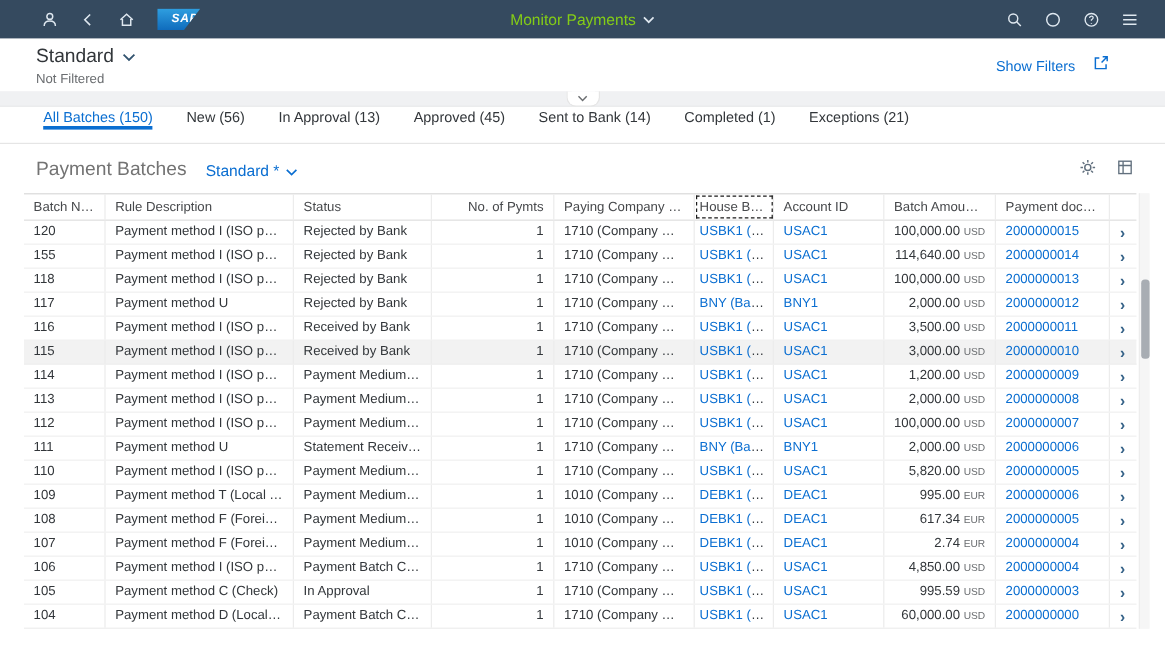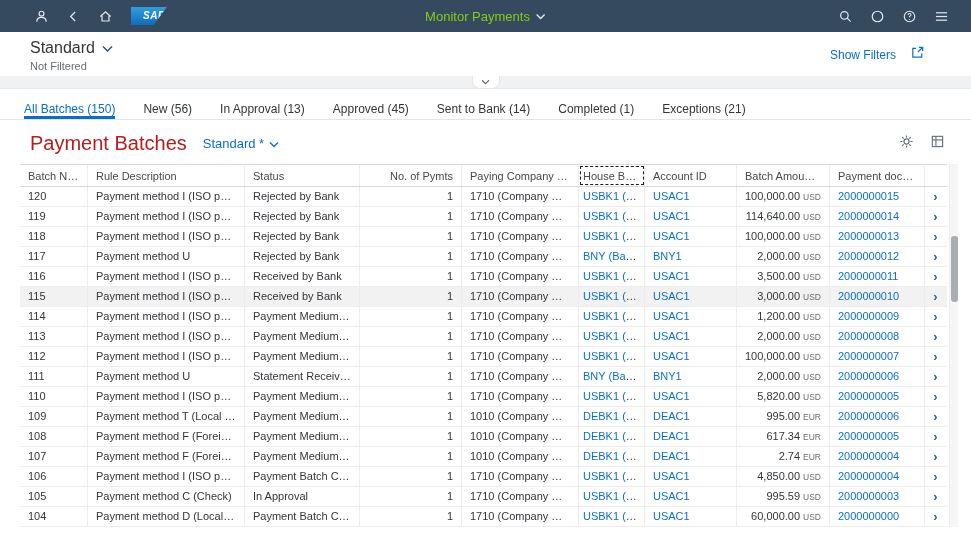--- a/index.html
+++ b/index.html
@@ -25,29 +25,29 @@
   .sub { font-size:11px; color:#6a6d70; margin-top:3px; }
   .ph-right { margin-left:auto; display:flex; align-items:center; gap:14px; padding-top:6px; }
   .link { color:#0a6ed1; font-size:12px; text-decoration:none; cursor:pointer; }
 
   .collapse-strip { height:13px; background:#f0f1f3; position:relative; border-bottom:1px solid #e9eaec; }
   .collapse-btn { position:absolute; left:50%; transform:translateX(-50%); top:0;
     width:28px; height:13px; background:#fff; border:1px solid #e5e5e5; border-top:none;
     border-radius:0 0 8px 8px; display:flex; align-items:center; justify-content:center; cursor:pointer; }
 
   
-  .tabs { display:flex; gap:28px; padding:0 24px; height:31px; align-items:flex-end;
+  .tabs { display:flex; gap:28px; padding:0 36px; height:31px; align-items:flex-start;
     border-bottom:1px solid #e5e5e5; background:#fff; }
   .tab { font-size:12px; color:#32363a; display:flex; align-items:center; cursor:pointer;
     border-bottom:3px solid transparent; padding-top:2px; }
   .tab.selected { color:#0a6ed1; border-bottom-color:#0a6ed1; }
 
   
   .table-bar { display:flex; align-items:center; padding:12px 26px 9px 30px; }
-  .table-title { font-size:20px; color:#b91c1c; }
+  .table-title { font-size:16px; color:#737373; }
   .variant-sm { display:flex; align-items:center; gap:5px; margin-left:16px; color:#0a6ed1; font-size:13px; cursor:pointer; }
   .tb-right { margin-left:auto; display:flex; align-items:center; gap:16px; }
 
   
   .table-wrap { margin:0 24px 0 20px; position:relative; }
   .thead { display:flex; height:23px; align-items:center;
     border-top:1px solid #d9d9d9; border-bottom:1px solid #d9d9d9; background:#fff; }
   .th { font-size:11px; color:#46484b; padding:0 8px; white-space:nowrap; overflow:hidden;
     text-overflow:ellipsis; border-right:1px solid #ececec; height:100%; line-height:22px; }
   .th.focused { outline:1px dashed #1a1a1a; outline-offset:-2px; }
@@ -229,21 +229,21 @@
     <div class="td c-bank"><a>USBK1 (Ba...</a></div>
     <div class="td c-account"><a>USAC1</a></div>
     <div class="td c-amount">
       <span>100,000.00</span>
       <span class="cur">USD</span>
     </div>
     <div class="td c-doc"><a>2000000015</a></div>
     <div class="td c-nav"><span class="nav-chev">›</span></div>
   </div>
       <div class="tr">
-    <div class="td c-batch">119</div>
+    <div class="td c-batch">155</div>
     <div class="td c-rule">Payment method I (ISO pain.001)</div>
     <div class="td c-status">Rejected by Bank</div>
     <div class="td c-pymts">1</div>
     <div class="td c-company">1710 (Company Code 1710)</div>
     <div class="td c-bank"><a>USBK1 (Ba...</a></div>
     <div class="td c-account"><a>USAC1</a></div>
     <div class="td c-amount">
       <span>114,640.00</span>
       <span class="cur">USD</span>
     </div>

